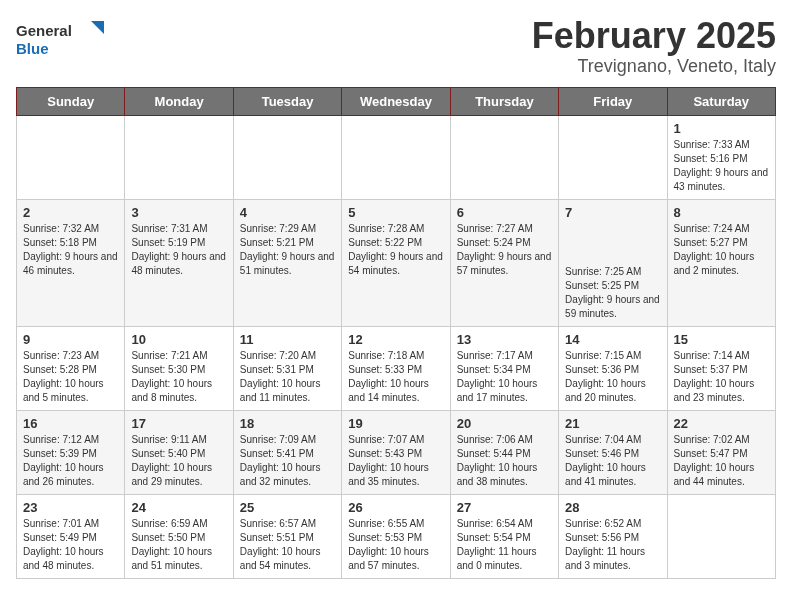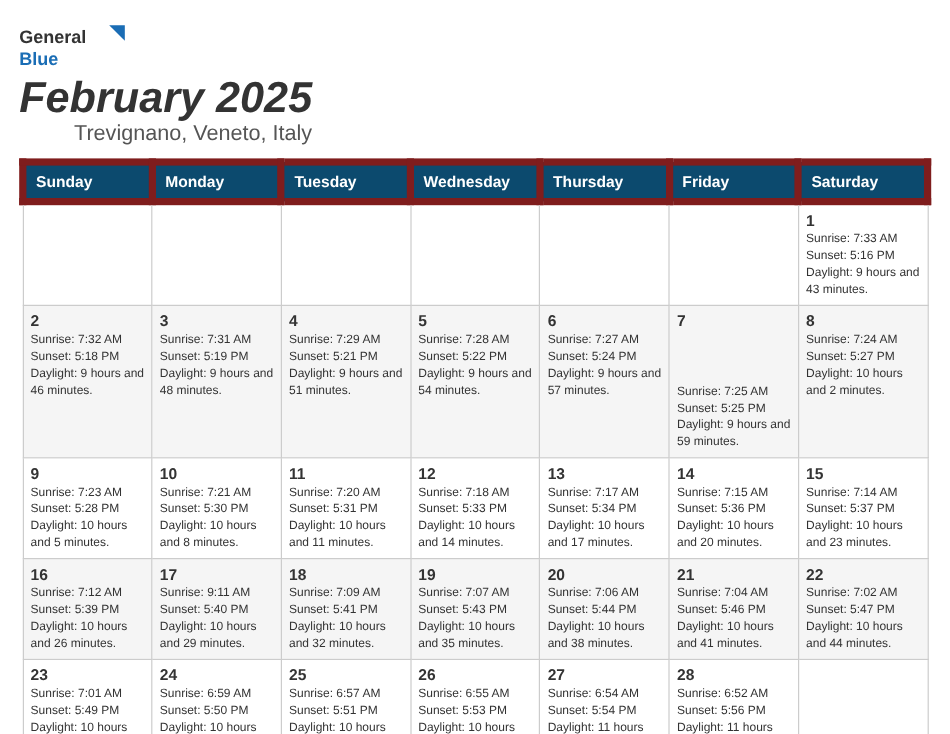--- a/index.html
+++ b/index.html
@@ -8,53 +8,51 @@
       background: #fff;
       width: 792px;
       min-height: 612px;
       padding: 16px;
     }
     .header {
       display: flex;
       justify-content: space-between;
       align-items: flex-start;
       margin-bottom: 10px;
-      flex-direction: column;
     }
     .logo {
       display: flex;
       align-items: center;
     }
     .title-block {
       text-align: right;
     }
     .month-title {
       font-size: 36px;
       font-weight: bold;
       color: #333;
       line-height: 1.1;
-      font-style: italic;
     }
     .location {
       font-size: 18px;
       color: #555;
     }
     .calendar {
       width: 100%;
       border-collapse: collapse;
       border: 1px solid #ccc;
     }
     .calendar th {
-      background: #0c4a6e;
+      background: #737373;
       color: #fff;
       font-size: 13px;
       font-weight: bold;
       padding: 6px 8px;
-      text-align: left;
-      border: 6px solid #7f1d1d;
+      text-align: center;
+      border: 1px solid #7f1d1d;
     }
     .calendar td {
       vertical-align: top;
       border: 1px solid #ccc;
       padding: 5px 6px;
       width: 108px;
       min-height: 80px;
       background: #fff;
       font-size: 10.5px;
       color: #333;

